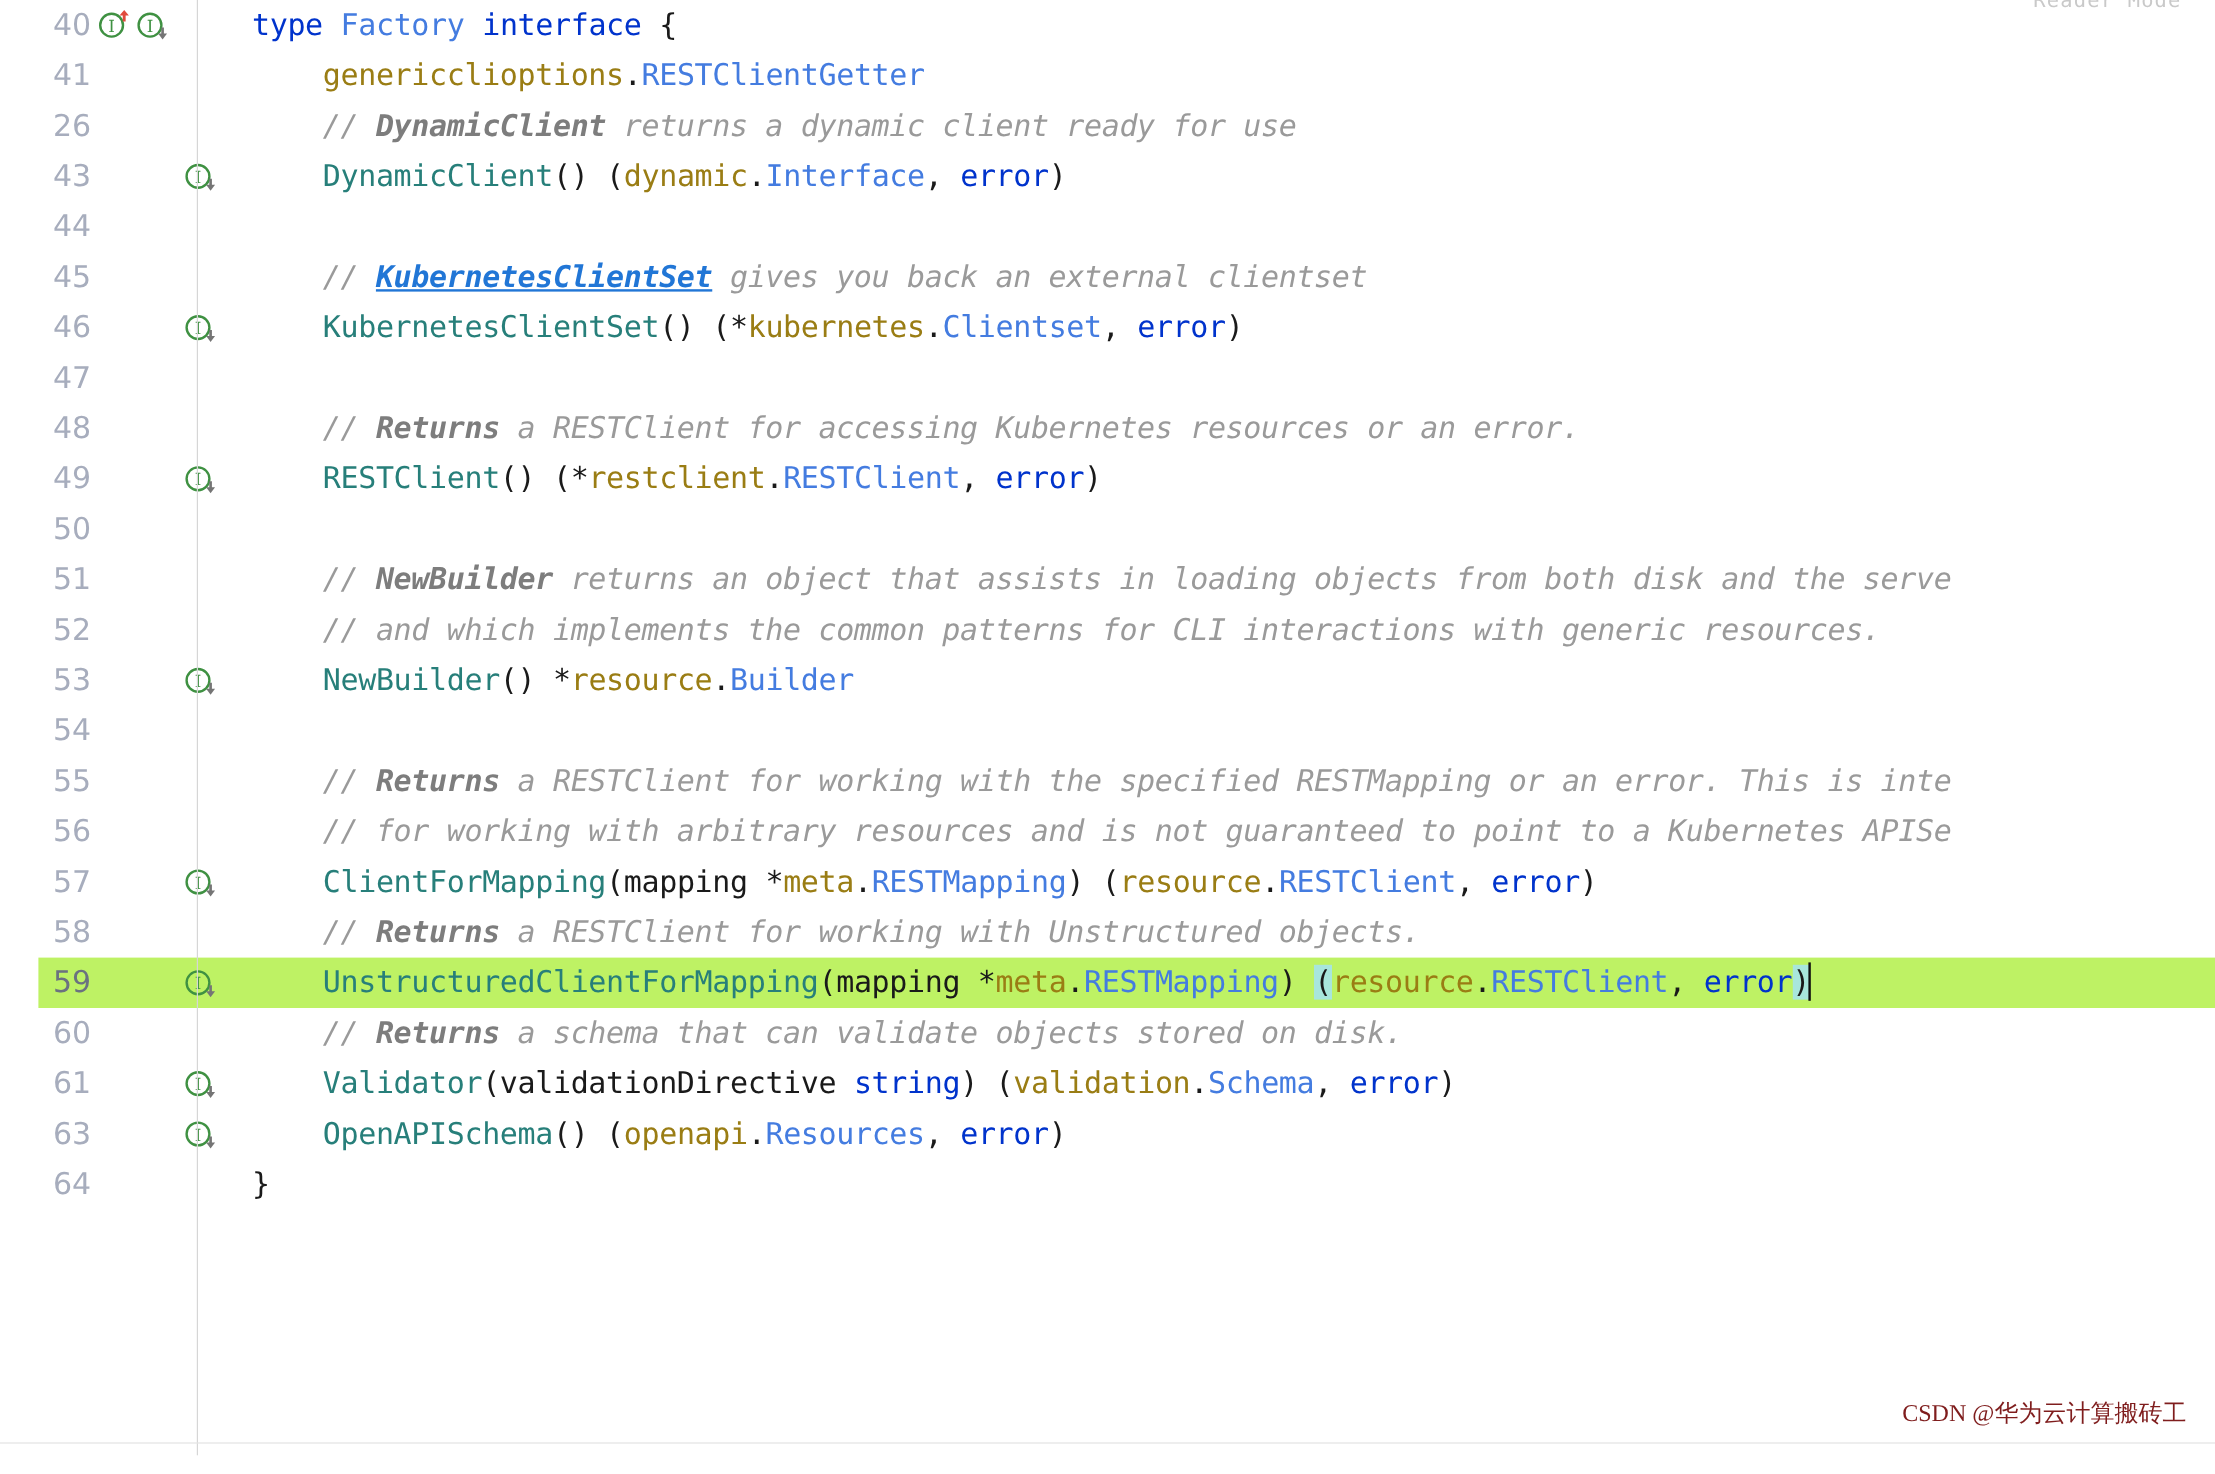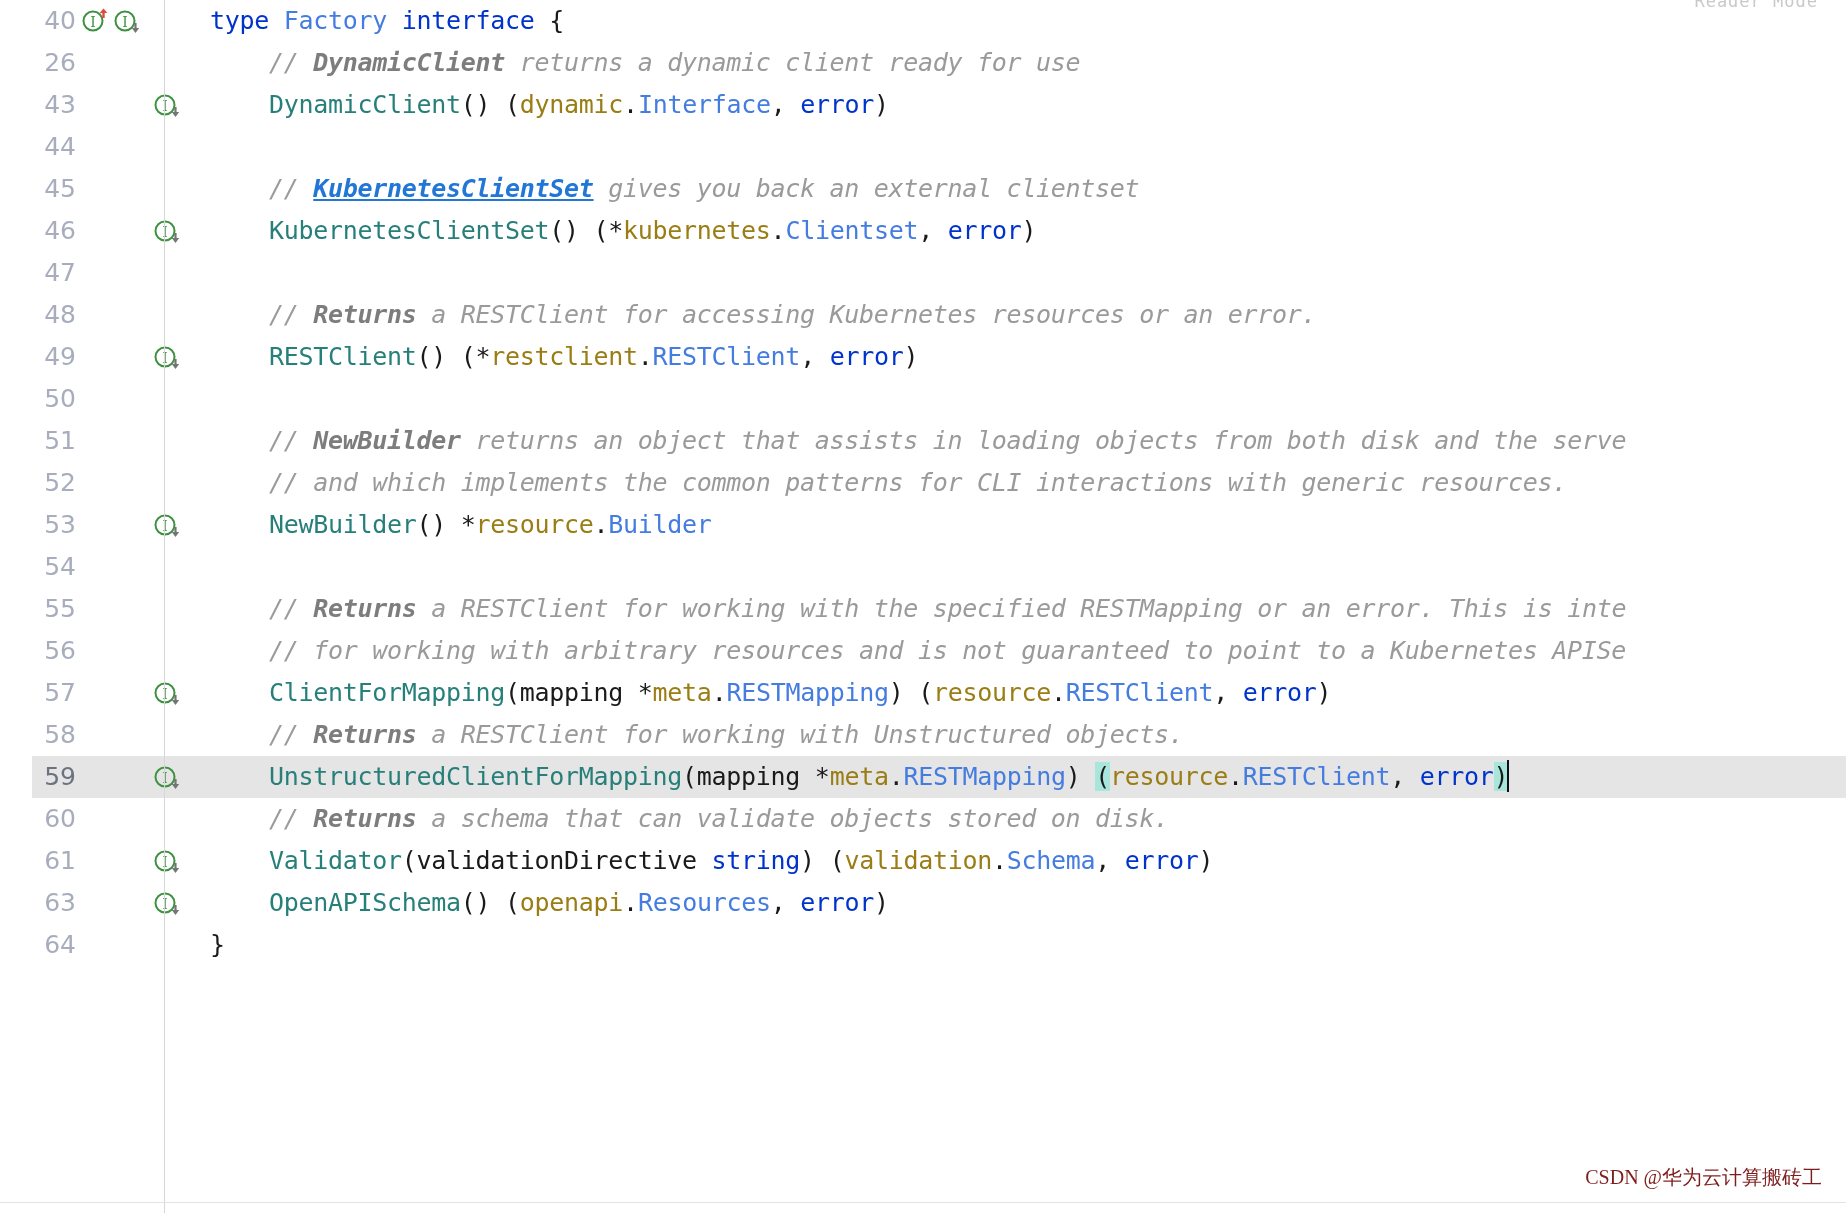--- a/index.html
+++ b/index.html
@@ -64,21 +64,21 @@
     margin-left: 32px;
   }
   .row {
     position: relative;
     height: 42px;
     display: flex;
     align-items: center;
     white-space: pre;
   }
   .row.current {
-    background: #e5e5e5;
+    background: #bef264;
   }
 
   .lineno {
     position: absolute;
     left: 0;
     width: 44px;
     text-align: right;
     font-family: "DejaVu Sans", "Liberation Sans", sans-serif;
     font-size: 25px;
     color: #a7adbd;
@@ -167,20 +167,21 @@
               <circle cx="13" cy="15" r="9.5" fill="none" stroke="#3f9142" stroke-width="2"></circle>
               <text x="13" y="20.5" text-anchor="middle" font-family="DejaVu Serif, Liberation Serif, serif" font-size="14" fill="#3f9142">I</text>
               <path d="M23.5 12 L23.5 4" stroke="#e04a3c" stroke-width="2.4" fill="none"></path>
               <path d="M19.6 7 L23.5 2.4 L27.4 7 Z" fill="#e04a3c"></path>
             </svg></span><span class="impl-icon"><svg width="30" height="30" viewBox="0 0 30 30">
               <circle cx="13" cy="15" r="9.5" fill="none" stroke="#3f9142" stroke-width="2"></circle>
               <text x="13" y="20.5" text-anchor="middle" font-family="DejaVu Serif, Liberation Serif, serif" font-size="14" fill="#3f9142">I</text>
               <path d="M23.5 17 L23.5 25" stroke="#757575" stroke-width="2.2" fill="none"></path>
               <path d="M19.8 22 L23.5 27 L27.2 22 Z" fill="#757575"></path>
             </svg></span></div><div class="code"><span class="kw">type</span> <span class="type">Factory</span> <span class="kw">interface</span> <span class="plain">{</span></div></div>
+      <div class="row"><div class="lineno">41</div><div class="gutter-icons"></div><div class="code">    <span class="pkg">genericclioptions</span><span class="plain">.</span><span class="type">RESTClientGetter</span></div></div>
       <div class="row"><div class="lineno">26</div><div class="gutter-icons"></div><div class="code"><span class="cmt">    // </span><span class="cmt-b">DynamicClient</span><span class="cmt"> returns a dynamic client ready for use</span></div></div>
       <div class="row"><div class="lineno">43</div><div class="gutter-icons"><span class="impl-icon"><svg width="30" height="30" viewBox="0 0 30 30">
               <circle cx="13" cy="15" r="9.5" fill="none" stroke="#3f9142" stroke-width="2"></circle>
               <text x="13" y="20.5" text-anchor="middle" font-family="DejaVu Serif, Liberation Serif, serif" font-size="14" fill="#3f9142">I</text>
               <path d="M23.5 17 L23.5 25" stroke="#757575" stroke-width="2.2" fill="none"></path>
               <path d="M19.8 22 L23.5 27 L27.2 22 Z" fill="#757575"></path>
             </svg></span></div><div class="code">    <span class="func">DynamicClient</span><span class="plain">()</span> <span class="plain">(</span><span class="pkg">dynamic</span><span class="plain">.</span><span class="type">Interface</span><span class="plain">,</span> <span class="kw">error</span><span class="plain">)</span></div></div>
       <div class="row"><div class="lineno">44</div><div class="gutter-icons"></div><div class="code"></div></div>
       <div class="row"><div class="lineno">45</div><div class="gutter-icons"></div><div class="code"><span class="cmt">    // </span><span class="cmt-link">KubernetesClientSet</span><span class="cmt"> gives you back an external clientset</span></div></div>
       <div class="row"><div class="lineno">46</div><div class="gutter-icons"><span class="impl-icon"><svg width="30" height="30" viewBox="0 0 30 30">

